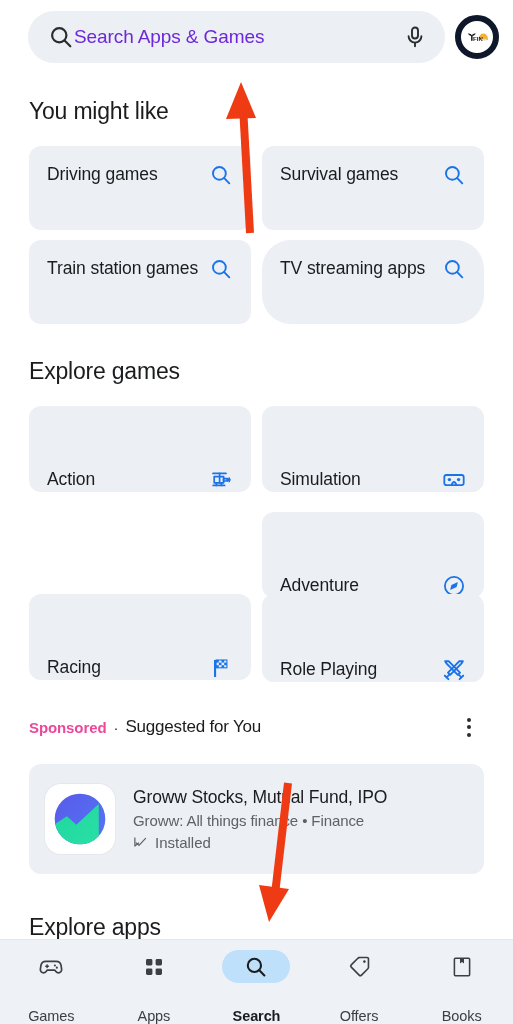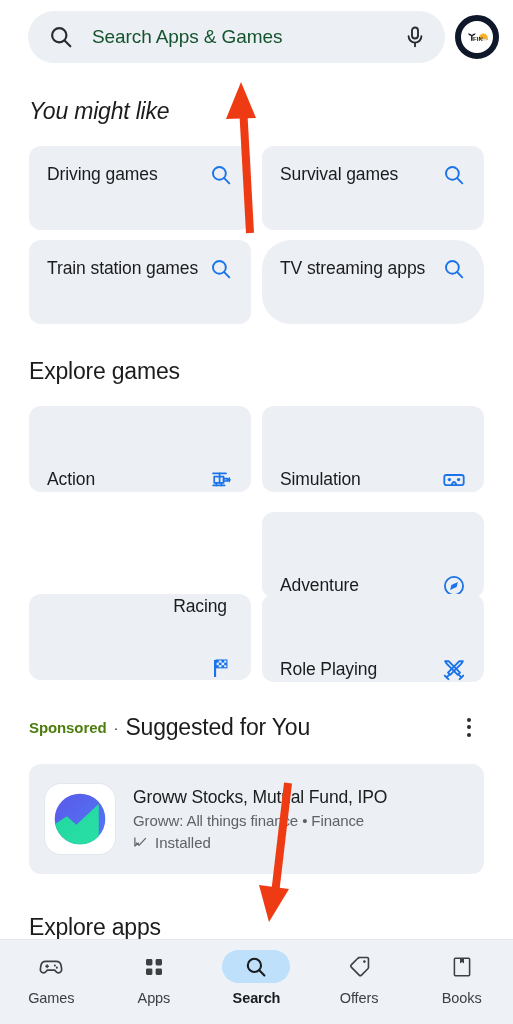--- a/index.html
+++ b/index.html
@@ -39,23 +39,22 @@
     border-radius: 26px;
     display: flex;
     align-items: center;
     padding: 0 18px 0 20px;
     gap: 0;
   }
 
   .search-glass { flex: 0 0 auto; width: 26px; height: 26px; display:block; }
   .search-text {
     flex: 1 1 auto;
-    margin-left: 18px;
     font-size: 19px;
-    color: #14532d;
+    color: #6d28d9;
     letter-spacing: -0.1px;
     white-space: nowrap;
     overflow: hidden;
   }
   .mic-icon { flex: 0 0 auto; width: 24px; height: 24px; display:block; }
 
   .avatar {
     flex: 0 0 auto;
     width: 44px; height: 44px;
     margin-left: 10px;
@@ -116,30 +115,30 @@
     left: 29px;
     top: 710px;
     width: 455px;
     height: 34px;
     display: flex;
     align-items: center;
   }
   .sponsored-tag {
     font-size: 15px;
     font-weight: 700;
-    color: #4d7c0f;
+    color: #ec4899;
     letter-spacing: -0.1px;
   }
   .sponsored-dot {
     font-size: 15px;
     color: #1b1c1e;
     margin: 0 7px;
   }
   .sponsored-heading {
-    font-size: 23px;
+    font-size: 17px;
     color: #1b1c1e;
     letter-spacing: -0.2px;
   }
   .overflow-btn {
     position: absolute;
     right: 0; top: 2px;
     width: 30px; height: 30px;
     display: flex;
     flex-direction: column;
     align-items: center;
@@ -216,21 +215,21 @@
     border-top: 1px solid #e3e7ed;
     display: flex;
     align-items: flex-start;
     padding-top: 10px;
   }
   .navitem {
     flex: 1 1 0;
     display: flex;
     flex-direction: column;
     align-items: center;
-    gap: 7px;
+    gap: 25px;
   }
   .navpill {
     width: 68px; height: 33px;
     border-radius: 17px;
     display: flex;
     align-items: center;
     justify-content: center;
   }
   .navpill.active { background: #bfe0fb; }
   .navlabel {
@@ -273,21 +272,21 @@
         <rect x="24.5" y="23.6" width="12.4" height="2.6" fill="#f2a41c"></rect>
 
         <path d="M9.5 17.2c2.6-.4 4.6.7 5.4 2.6.8-2 2.8-3.1 5.4-2.6-1.1 2.3-3.1 3.4-5.4 3.2-2.3.2-4.3-.9-5.4-3.2z" fill="#1b1c1e"></path>
         <path d="M14.9 20.1v6.2" stroke="#1b1c1e" stroke-width="2.1" stroke-linecap="round"></path>
         <text x="16.6" y="27.4" font-family="Liberation Sans, sans-serif" font-size="8.4" font-weight="700" fill="#1b1c1e">FIN</text>
         <rect x="28.2" y="24.6" width="7.2" height="2.1" fill="#d8d8d8"></rect>
       </svg>
     </div>
   </div>
 
-  <div class="section-title" style="top:98px;font-style:italic;">You might like</div>
+  <div class="section-title" style="top:98px;">You might like</div>
 
   <div class="card" style="left:29px; top:146px; width:222px; height:84px;">
     <span class="card-label">Driving games</span>
     <svg class="card-icon" viewBox="0 0 24 24">
       <circle cx="10.4" cy="10.4" r="6.4" fill="none" stroke="#1a73e8" stroke-width="1.9"></circle>
       <line x1="15.2" y1="15.2" x2="20.3" y2="20.3" stroke="#1a73e8" stroke-width="1.9" stroke-linecap="round"></line>
     </svg>
   </div>
 
   <div class="card" style="left:262px; top:146px; width:222px; height:84px;">
@@ -346,21 +345,21 @@
 
 
   <div class="card cat-card" style="left:262px; top:512px; width:222px; height:86px;">
     <span class="card-label">Adventure</span>
     <svg class="card-icon" viewBox="0 0 24 24">
       <circle cx="12" cy="12" r="9.1" fill="none" stroke="#1a73e8" stroke-width="1.8"></circle>
       <path d="M15.9 8.1 9.4 10.9 8.1 15.9l6.5-2.8z" fill="#1a73e8"></path>
     </svg>
   </div>
 
-  <div class="card cat-card" style="left:29px; top:594px; width:222px; height:86px;flex-direction:column;">
+  <div class="card cat-card" style="left:29px; top:594px; width:222px; height:86px;">
     <span class="card-label">Racing</span>
     <svg class="card-icon" viewBox="0 0 24 24">
       <rect x="5" y="4" width="2.1" height="17" fill="#1a73e8"></rect>
       <g fill="#1a73e8">
         <rect x="7.1" y="4" width="2.7" height="2.6"></rect>
           <rect x="12.5" y="4" width="2.7" height="2.6"></rect>
         <rect x="9.8" y="6.6" width="2.7" height="2.6"></rect>
           <rect x="15.2" y="6.6" width="2.7" height="2.6"></rect>
         <rect x="7.1" y="9.2" width="2.7" height="2.6"></rect>
           <rect x="12.5" y="9.2" width="2.7" height="2.6"></rect>

